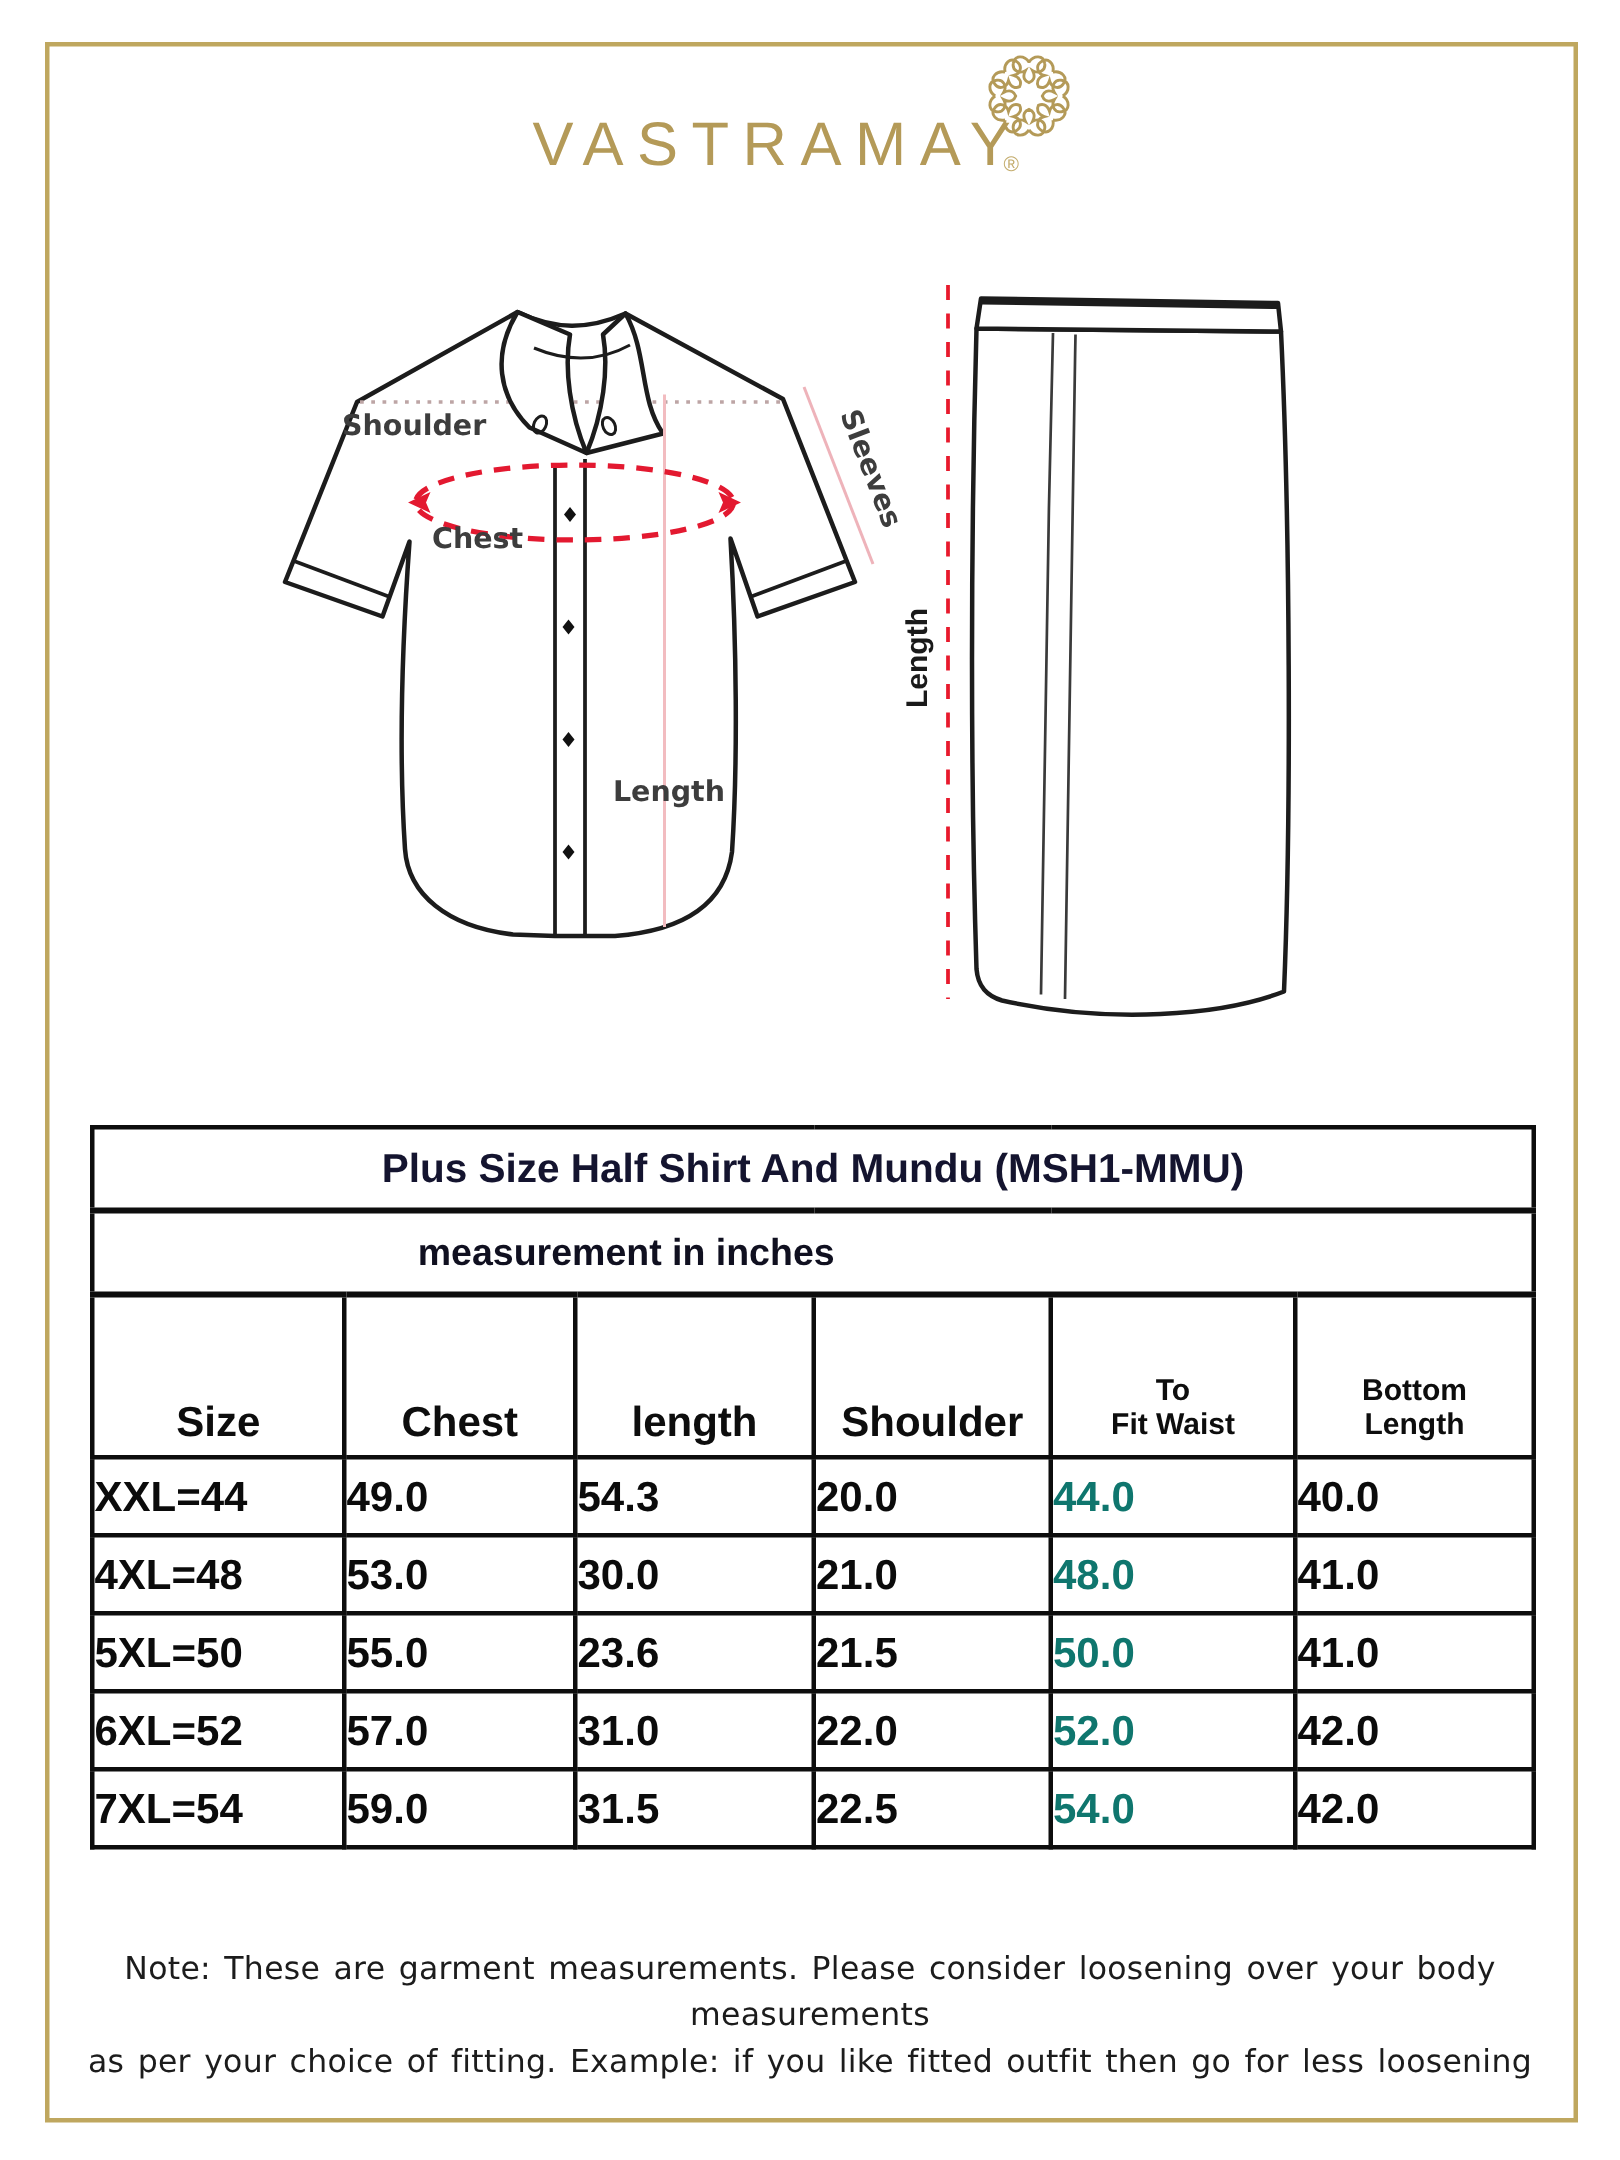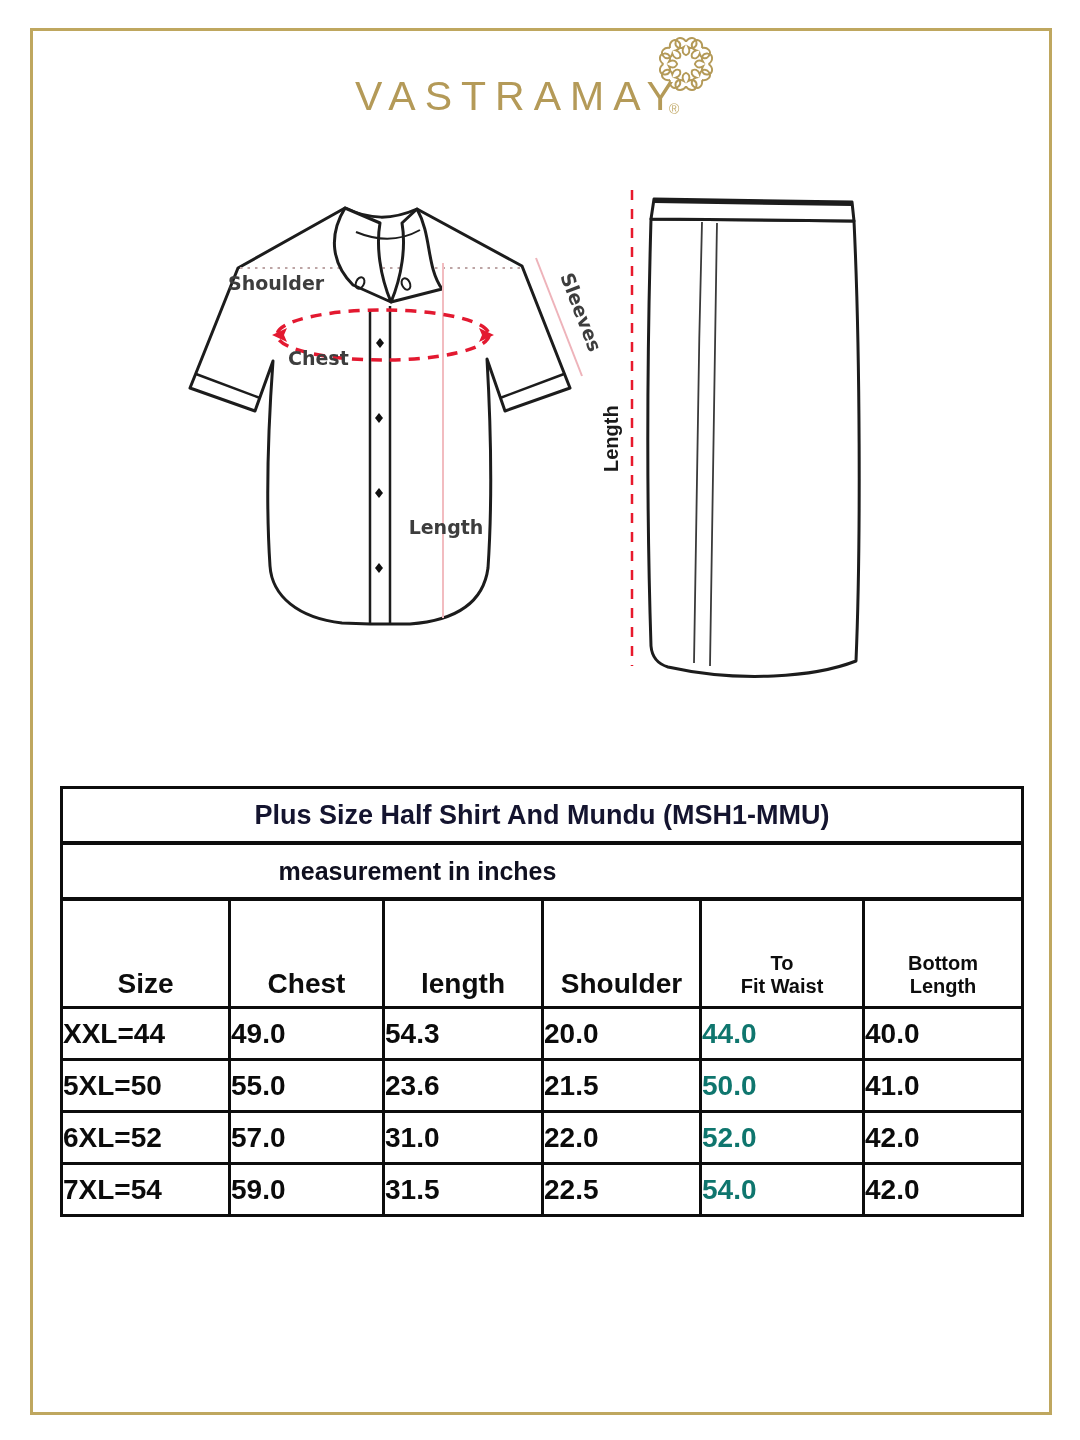--- a/index.html
+++ b/index.html
@@ -17,21 +17,21 @@
   .reg{position:absolute;left:314px;top:28px;font-size:14px;color:#c4ad6e;}
 
   
   .shirt-fig{position:absolute;left:170px;top:168px;width:440px;height:480px;margin:0;}
   .mundu-fig{position:absolute;left:590px;top:172px;width:300px;height:540px;margin:0;}
   svg text.diag{font-family:"DejaVu Sans",sans-serif;font-weight:700;font-size:19px;fill:#3d3d3d;}
   svg text.diag-dark{font-family:"Liberation Sans",sans-serif;font-weight:700;font-size:20px;fill:#1a1a1a;}
 
   
   .chart{position:absolute;left:60px;top:750px;width:961px;border-collapse:collapse;
-         table-layout:fixed;margin-top:36px;}
+         table-layout:fixed;}
   .chart td,.chart th{border:3px solid #0d0d0d;padding:0;}
   .title-row td{height:52px;text-align:center;font-size:27px;font-weight:700;color:#14142f;}
   .sub-row td{height:52px;border-top-width:4px;}
   .sub-inner{width:74%;text-align:center;font-size:25px;font-weight:700;color:#101020;}
   .head-row th{height:97px;vertical-align:bottom;padding-bottom:8px;border-top-width:4px;
                font-weight:700;color:#0d0d0d;}
   .h1{font-size:28px;line-height:1.05;text-align:center;}
   .h2{font-size:29px;line-height:1.05;}
   .h2:empty{display:none;}
   th.small .h1,th.small .h2{font-size:20px;line-height:1.15;}
@@ -171,20 +171,28 @@
     <tbody id="chart-body">
         <tr>
           <td>XXL=44</td>
           <td>49.0</td>
           <td>54.3</td>
           <td>20.0</td>
           <td class="navy">44.0</td>
           <td>40.0</td>
         </tr>
         <tr>
+          <td>4XL=48</td>
+          <td>53.0</td>
+          <td>30.0</td>
+          <td>21.0</td>
+          <td class="navy">48.0</td>
+          <td>41.0</td>
+        </tr>
+        <tr>
           <td>5XL=50</td>
           <td>55.0</td>
           <td>23.6</td>
           <td>21.5</td>
           <td class="navy">50.0</td>
           <td>41.0</td>
         </tr>
         <tr>
           <td>6XL=52</td>
           <td>57.0</td>
@@ -197,14 +205,18 @@
           <td>7XL=54</td>
           <td>59.0</td>
           <td>31.5</td>
           <td>22.5</td>
           <td class="navy">54.0</td>
           <td>42.0</td>
         </tr>
       </tbody>
   </table>
 
+  <footer class="note">
+    <div>Note: These are garment measurements. Please consider loosening over your body measurements</div>
+    <div>as per your choice of fitting. Example: if you like fitted outfit then go for less loosening</div>
+  </footer>
 
 </div>
 
 </body></html>

